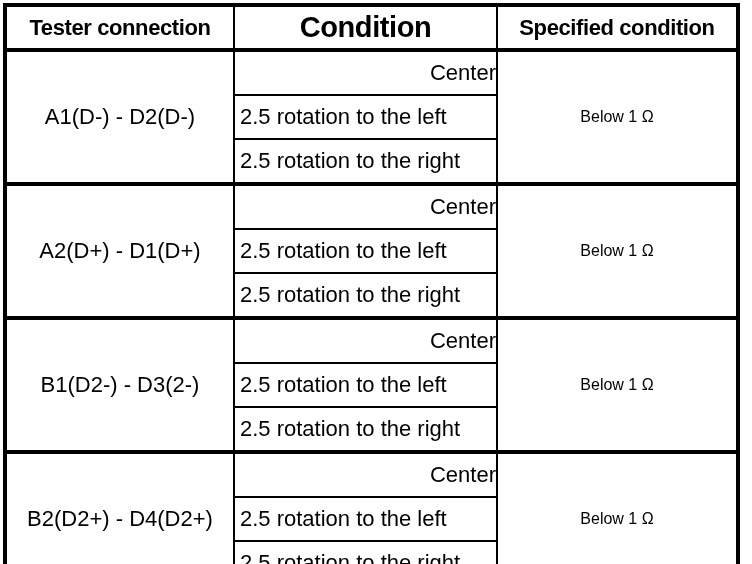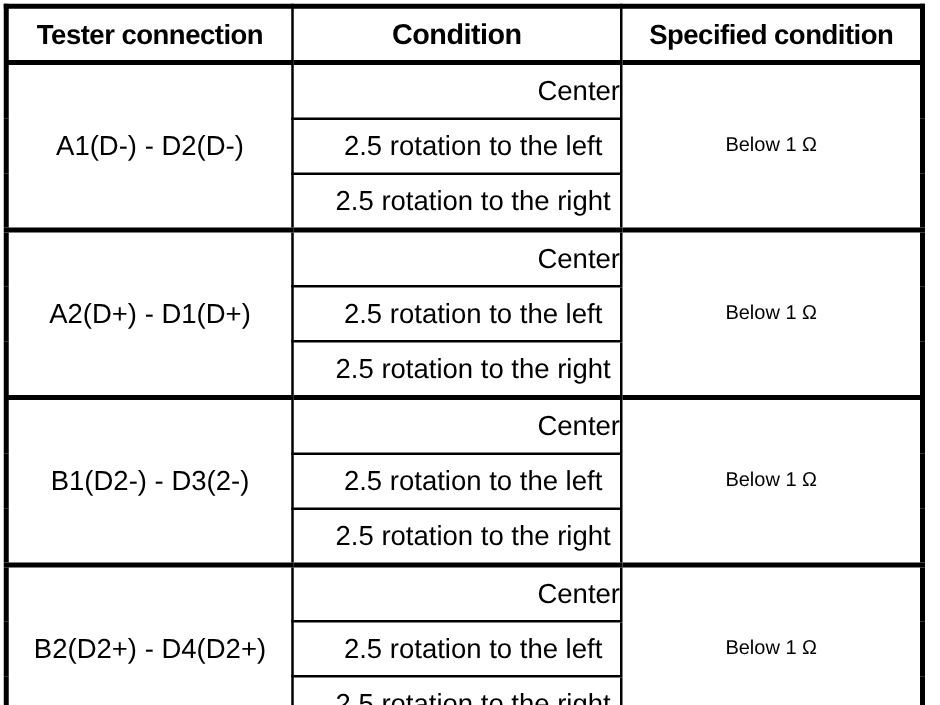--- a/index.html
+++ b/index.html
@@ -45,21 +45,21 @@
   
   col.col-tester   { width: 229px; }
   col.col-cond     { width: 263px; }
   col.col-spec     { width: 241px; }
 
   
   .hdr-cell {
     height: 41px;
     text-align: center;
     font-weight: bold;
-    font-size: 23px;
+    font-size: 29px;
     letter-spacing: -0.4px;
     border-bottom: 4px solid #000000;
     white-space: nowrap;
     overflow: hidden;
   }
   .hdr-cell.divider-right {
     border-right: 2px solid #000000;
   }
   .hdr-tester { font-size: 22px; }
   .hdr-spec   { font-size: 22px; }
@@ -84,22 +84,22 @@
     height: 42px;
     font-size: 22px;
     white-space: nowrap;
     border-right: 2px solid #000000;
     overflow: hidden;
   }
   .cond-cell.center-align {
     text-align: right;
   }
   .cond-cell.left-align {
-    text-align: center;
-    padding-left: 26px;
+    text-align: left;
+    padding-left: 5px;
   }
   
   .cond-cell.sep-top {
     border-top: 2px solid #000000;
   }
 
   
   tr.group-start > td,
   tr.group-start > th {
     border-top: 4px solid #000000;

